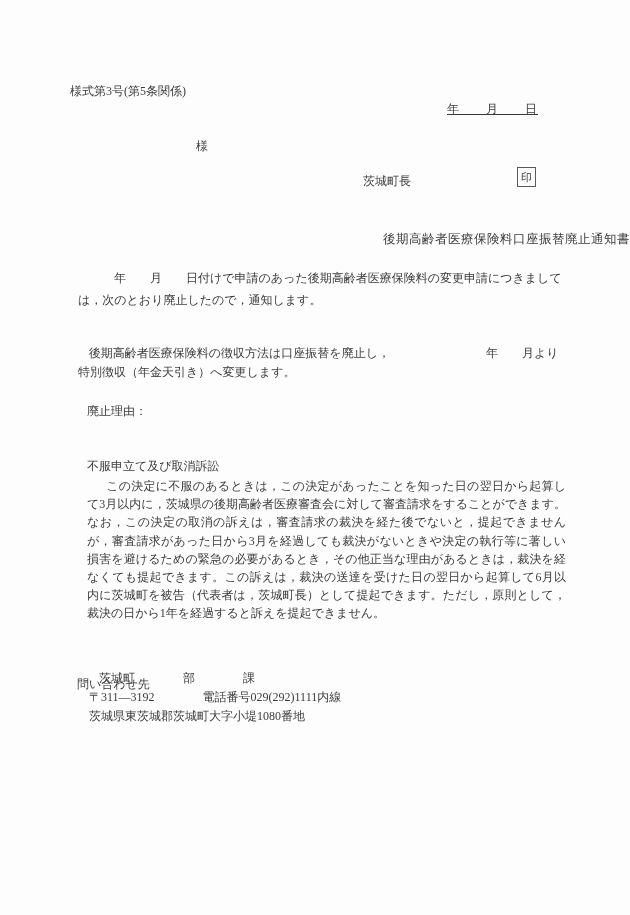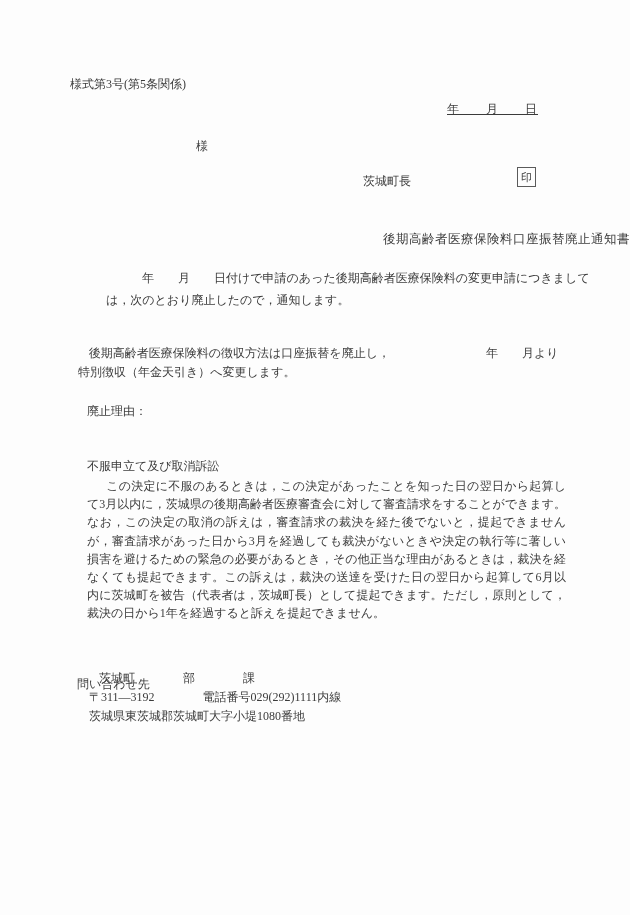--- a/index.html
+++ b/index.html
@@ -8,41 +8,41 @@
     width: 630px;
     height: 915px;
     background: #fdfdfd;
     font-family: "Liberation Serif", "DejaVu Serif", serif;
     color: #3b3b3b;
     font-size: 12px;
     overflow: hidden;
   }
   .abs { position: absolute; white-space: pre-wrap; }
 
-  .form-number   { left: 70px;  top: 76px; }
+  .form-number   { left: 70px;  top: 83px; }
   .date-line     { left: 447px; top: 101px; letter-spacing: 1px; text-decoration: underline; }
   .recipient     { left: 196px; top: 138px; }
   .sender-title  { left: 357px; top: 173px; margin-left: 6px; }
   .seal-box {
     left: 517px; top: 167px;
     width: 17px; height: 18px;
     border: 1px solid #5a5a5a;
     text-align: center;
     line-height: 18px;
     font-size: 11px;
     white-space: normal;
   }
   .doc-title {
     left: 0; top: 231px;
     width: 630px;
     text-align: right;
     font-size: 12.5px;
     letter-spacing: 0.5px;
   }
-  .intro-para  { left: 78px; top: 267px; width: 486px; line-height: 22px; margin-left: 28px; }
+  .intro-para  { left: 78px; top: 267px; width: 486px; line-height: 22px; }
   .change-para { left: 78px; top: 344px; width: 486px; line-height: 19px; text-indent: 0.9em; }
   .reason-line { left: 87px; top: 403px; }
   .appeal-head { left: 87px; top: 458px; }
   .appeal-para { left: 87px; top: 477px; width: 479px; line-height: 18.2px; text-indent: 1.6em; text-align: justify; }
   .contact-head    { left: 77px; top: 676px; }
   .contact-office  { left: 89px; top: 670px; margin-left: 10px; }
   .contact-postal  { left: 89px; top: 689px; text-align: center; }
   .contact-address { left: 89px; top: 708px; }
 </style>
 </head>

